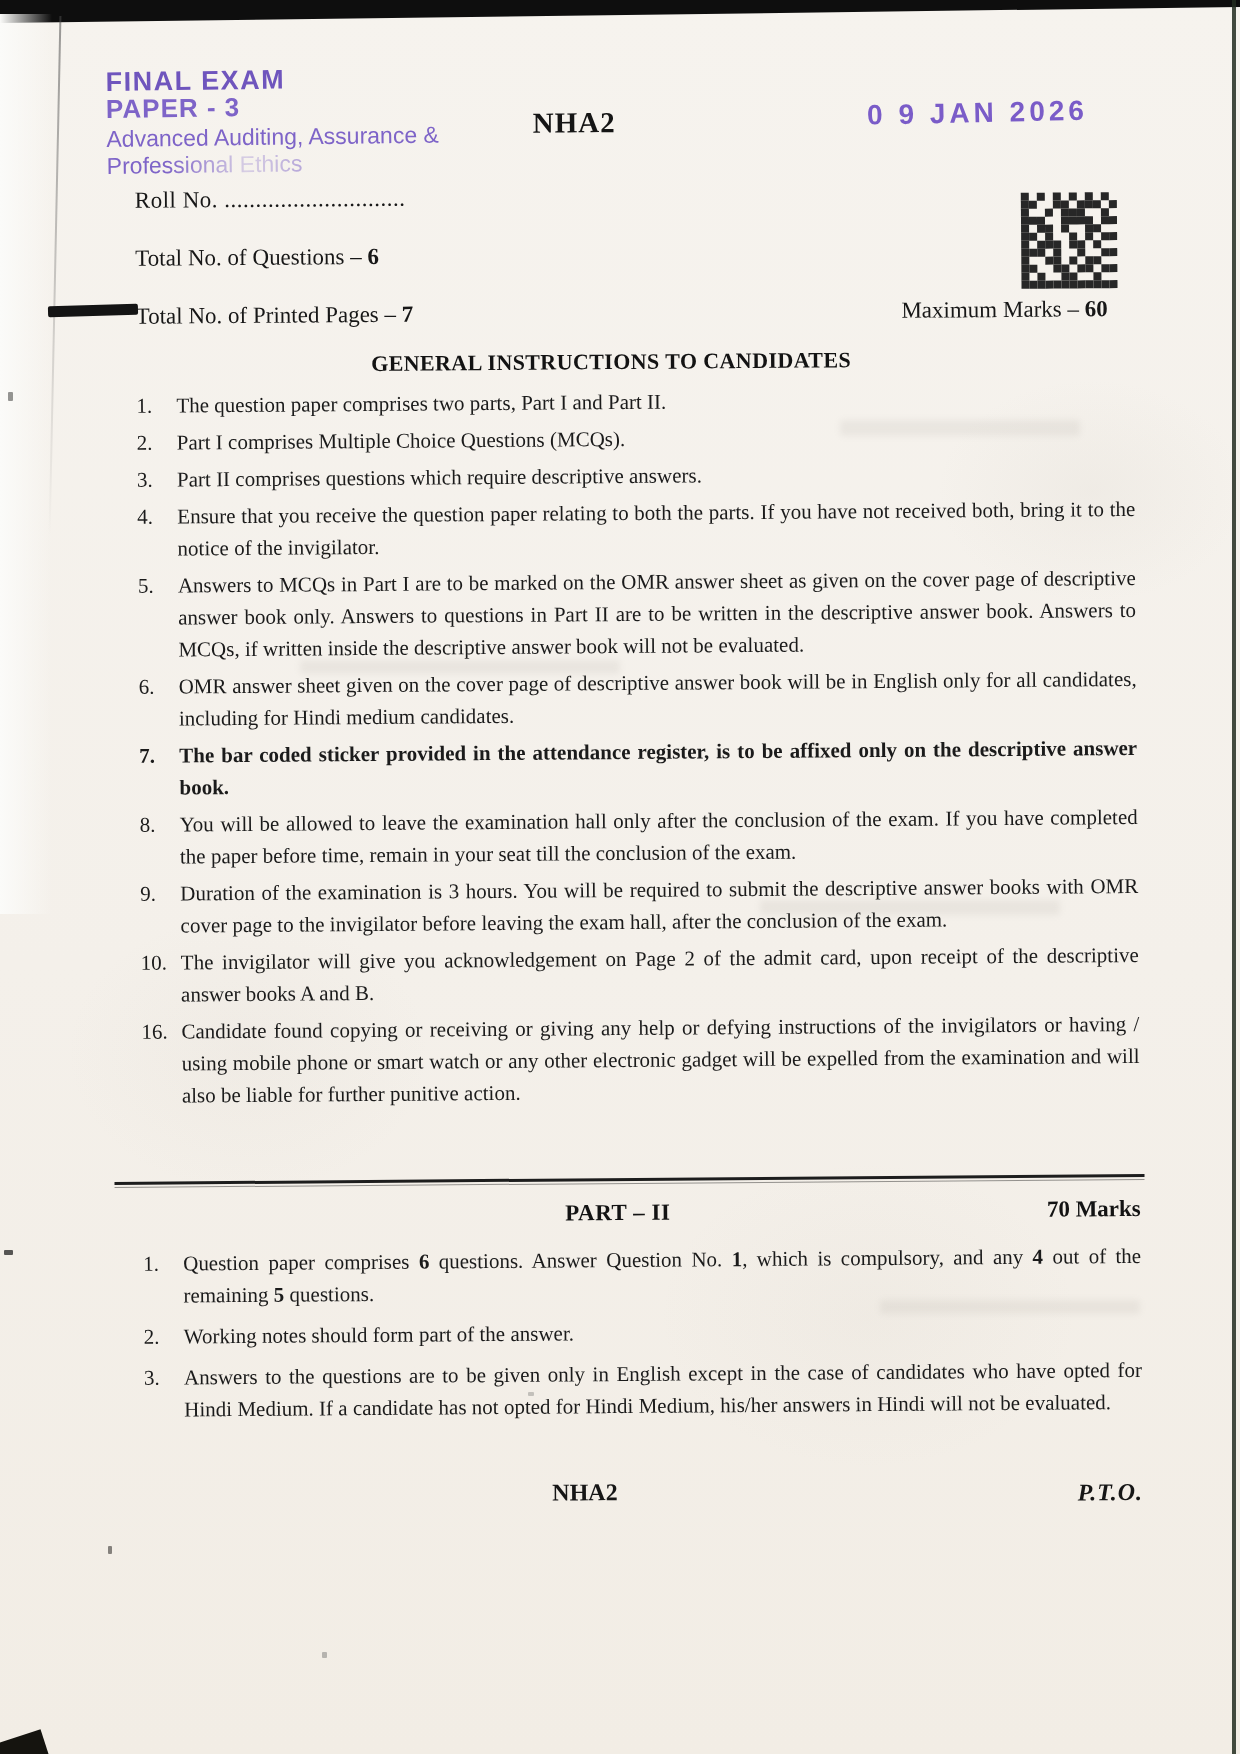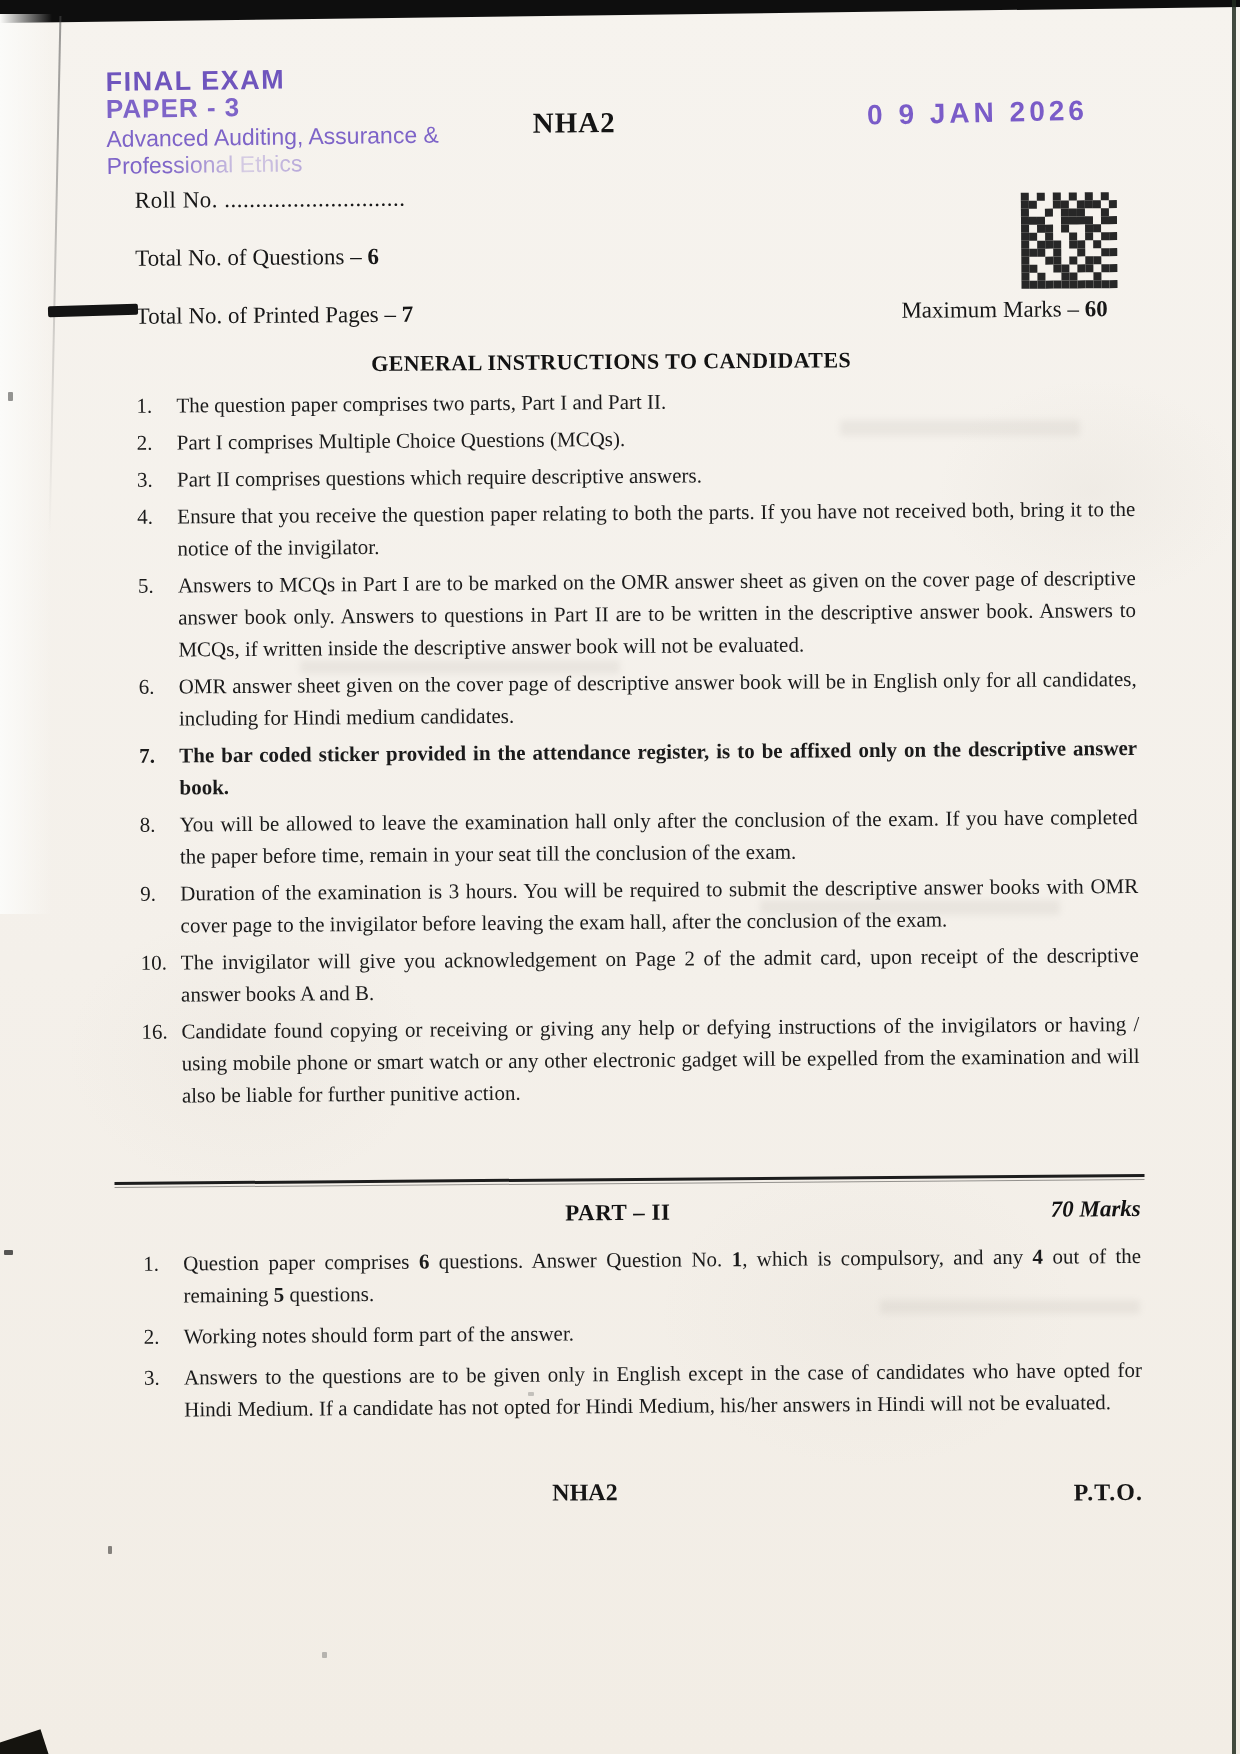--- a/index.html
+++ b/index.html
@@ -76,26 +76,26 @@
   .li .txt{flex:1;text-align:justify;}
   .li.bold .num,.li.bold .txt{font-weight:700;}
   .txt .b{font-weight:700;}
 
   .separator{position:absolute;left:112px;top:1178px;width:1030px;}
   .separator .a{height:3px;background:#1d1d1d;}
   .separator .b{height:1px;background:rgba(30,30,30,.45);margin-top:2px;}
 
   .part2-head{position:absolute;left:140px;top:1200px;width:998px;font-size:23px;font-weight:700;color:#131313;}
   .part2-head .t{position:absolute;left:0;width:950px;text-align:center;letter-spacing:.5px;}
-  .part2-head .m{position:absolute;right:0;top:0;font-style:italic;}
+  .part2-head .m{position:absolute;right:0;top:0;}
 
   .footer-code{position:absolute;left:140px;top:1479px;width:880px;text-align:center;
     font-size:24px;font-weight:700;color:#161616;}
   .footer-pto{position:absolute;left:1018px;top:1483px;width:120px;text-align:right;
-    font-size:24px;font-weight:700;letter-spacing:1px;color:#161616;}
+    font-size:24px;font-weight:700;letter-spacing:1px;color:#161616;font-style:italic;}
 </style>
 </head>
 <body>
 
 <div class="page">
 
   <div class="top-bar"></div>
   <div class="right-edge"></div>
   <div class="left-strip"></div>
   <div class="paper-edge-left"></div>

